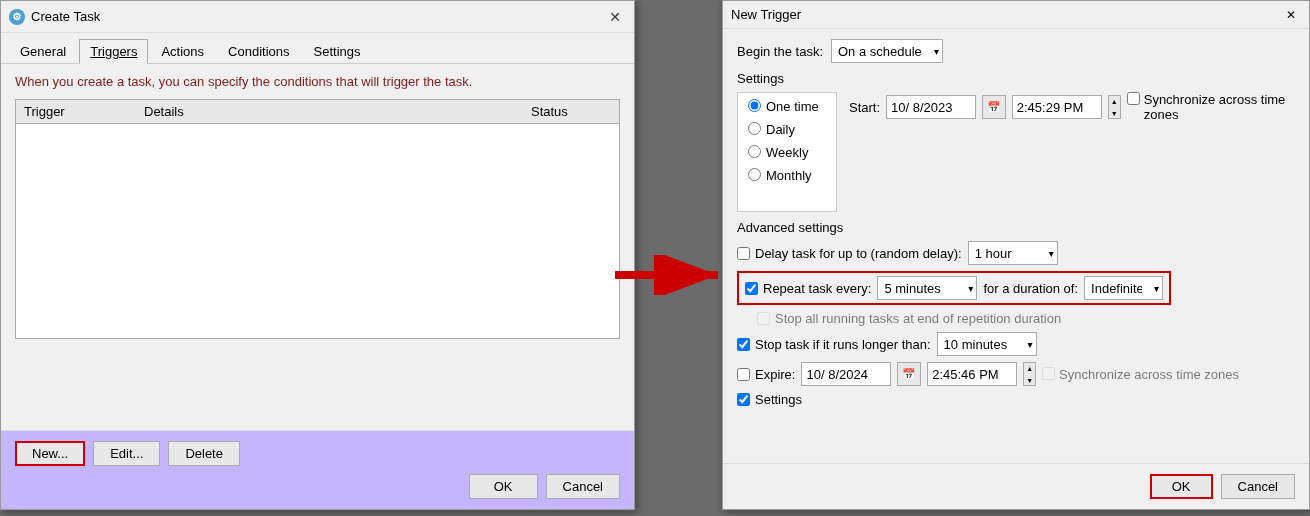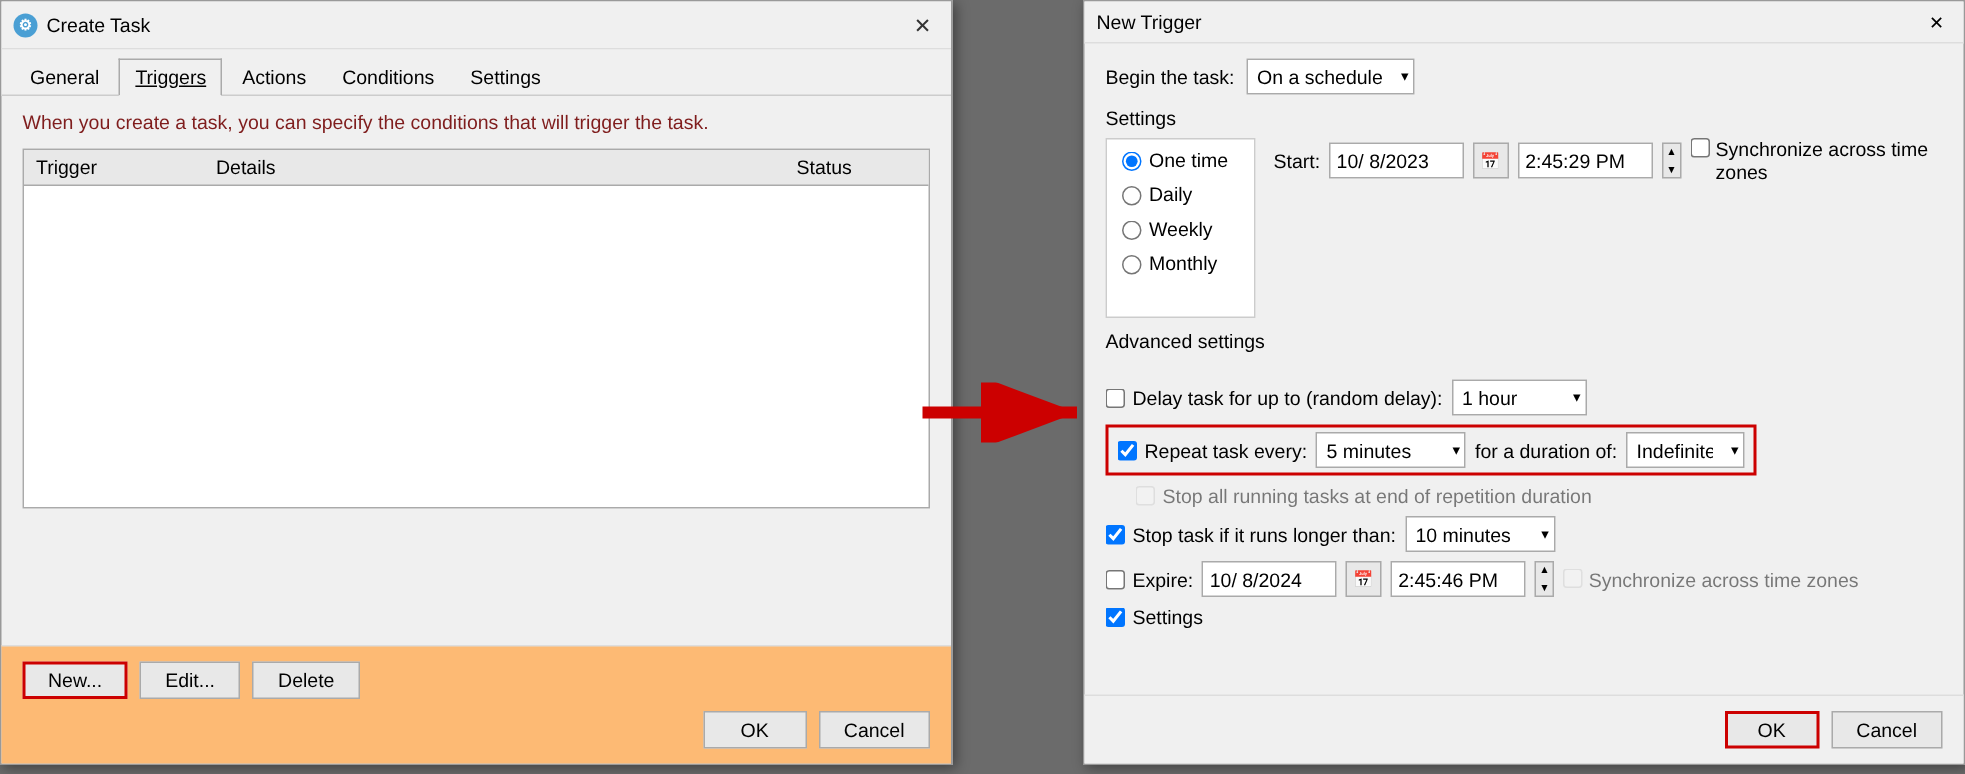--- a/index.html
+++ b/index.html
@@ -83,21 +83,21 @@
     .trigger-table-header span { font-size: 13px; color: #000; }
     .col-trigger { width: 120px; }
     .col-details { flex: 1; }
     .col-status { width: 80px; }
     .trigger-table-body { height: 200px; }
 
     .dialog-footer {
       position: absolute;
       bottom: 0; left: 0; right: 0;
       padding: 10px 14px;
-      background: #fdba74;
+      background: #c4b5fd;
       border-top: 1px solid #ddd;
     }
     .footer-btns-left { display: flex; gap: 8px; margin-bottom: 8px; }
     .footer-btns-right { display: flex; gap: 8px; justify-content: flex-end; }
 
     .btn {
       padding: 4px 16px;
       border: 1px solid #aaa;
       background: #e8e8e8;
       cursor: pointer;
@@ -179,21 +179,21 @@
       display: flex;
       flex-direction: column;
       border: 1px solid #ccc;
       background: white;
       padding: 6px 10px;
       width: 100px;
       gap: 8px;
       height: 120px;
       margin-right: 12px;
     }
-    .radio-opt { display: flex; align-items: flex-end; gap: 5px; cursor: pointer; }
+    .radio-opt { display: flex; align-items: flex-start; gap: 5px; cursor: pointer; }
     .radio-opt input[type=radio] { margin: 0; }
 
     .schedule-right { flex: 1; }
     .start-row { display: flex; align-items: center; gap: 6px; margin-bottom: 6px; }
     .input-date {
       border: 1px solid #aaa;
       background: white;
       padding: 2px 4px;
       font-size: 13px;
       height: 24px;
@@ -226,21 +226,21 @@
       background: #e8e8e8;
       padding: 2px 4px;
       cursor: pointer;
       font-size: 11px;
       height: 24px;
     }
     .sync-cb { display: flex; align-items: flex-start; gap: 4px; }
 
     
     .adv-section { margin-top: 8px; }
-    .adv-title { font-size: 13px; font-weight: normal; margin-bottom: 18px; color: #000; }
+    .adv-title { font-size: 13px; font-weight: normal; margin-bottom: 6px; color: #000; }
     
     .adv-row { display: flex; align-items: center; gap: 6px; margin-bottom: 6px; }
 
     .checkbox-label { display: flex; align-items: center; gap: 5px; cursor: pointer; }
     .checkbox-label input[type=checkbox] { margin: 0; }
     
     
     .highlight-box {
       border: 2px solid #cc0000;
       padding: 3px 6px;

